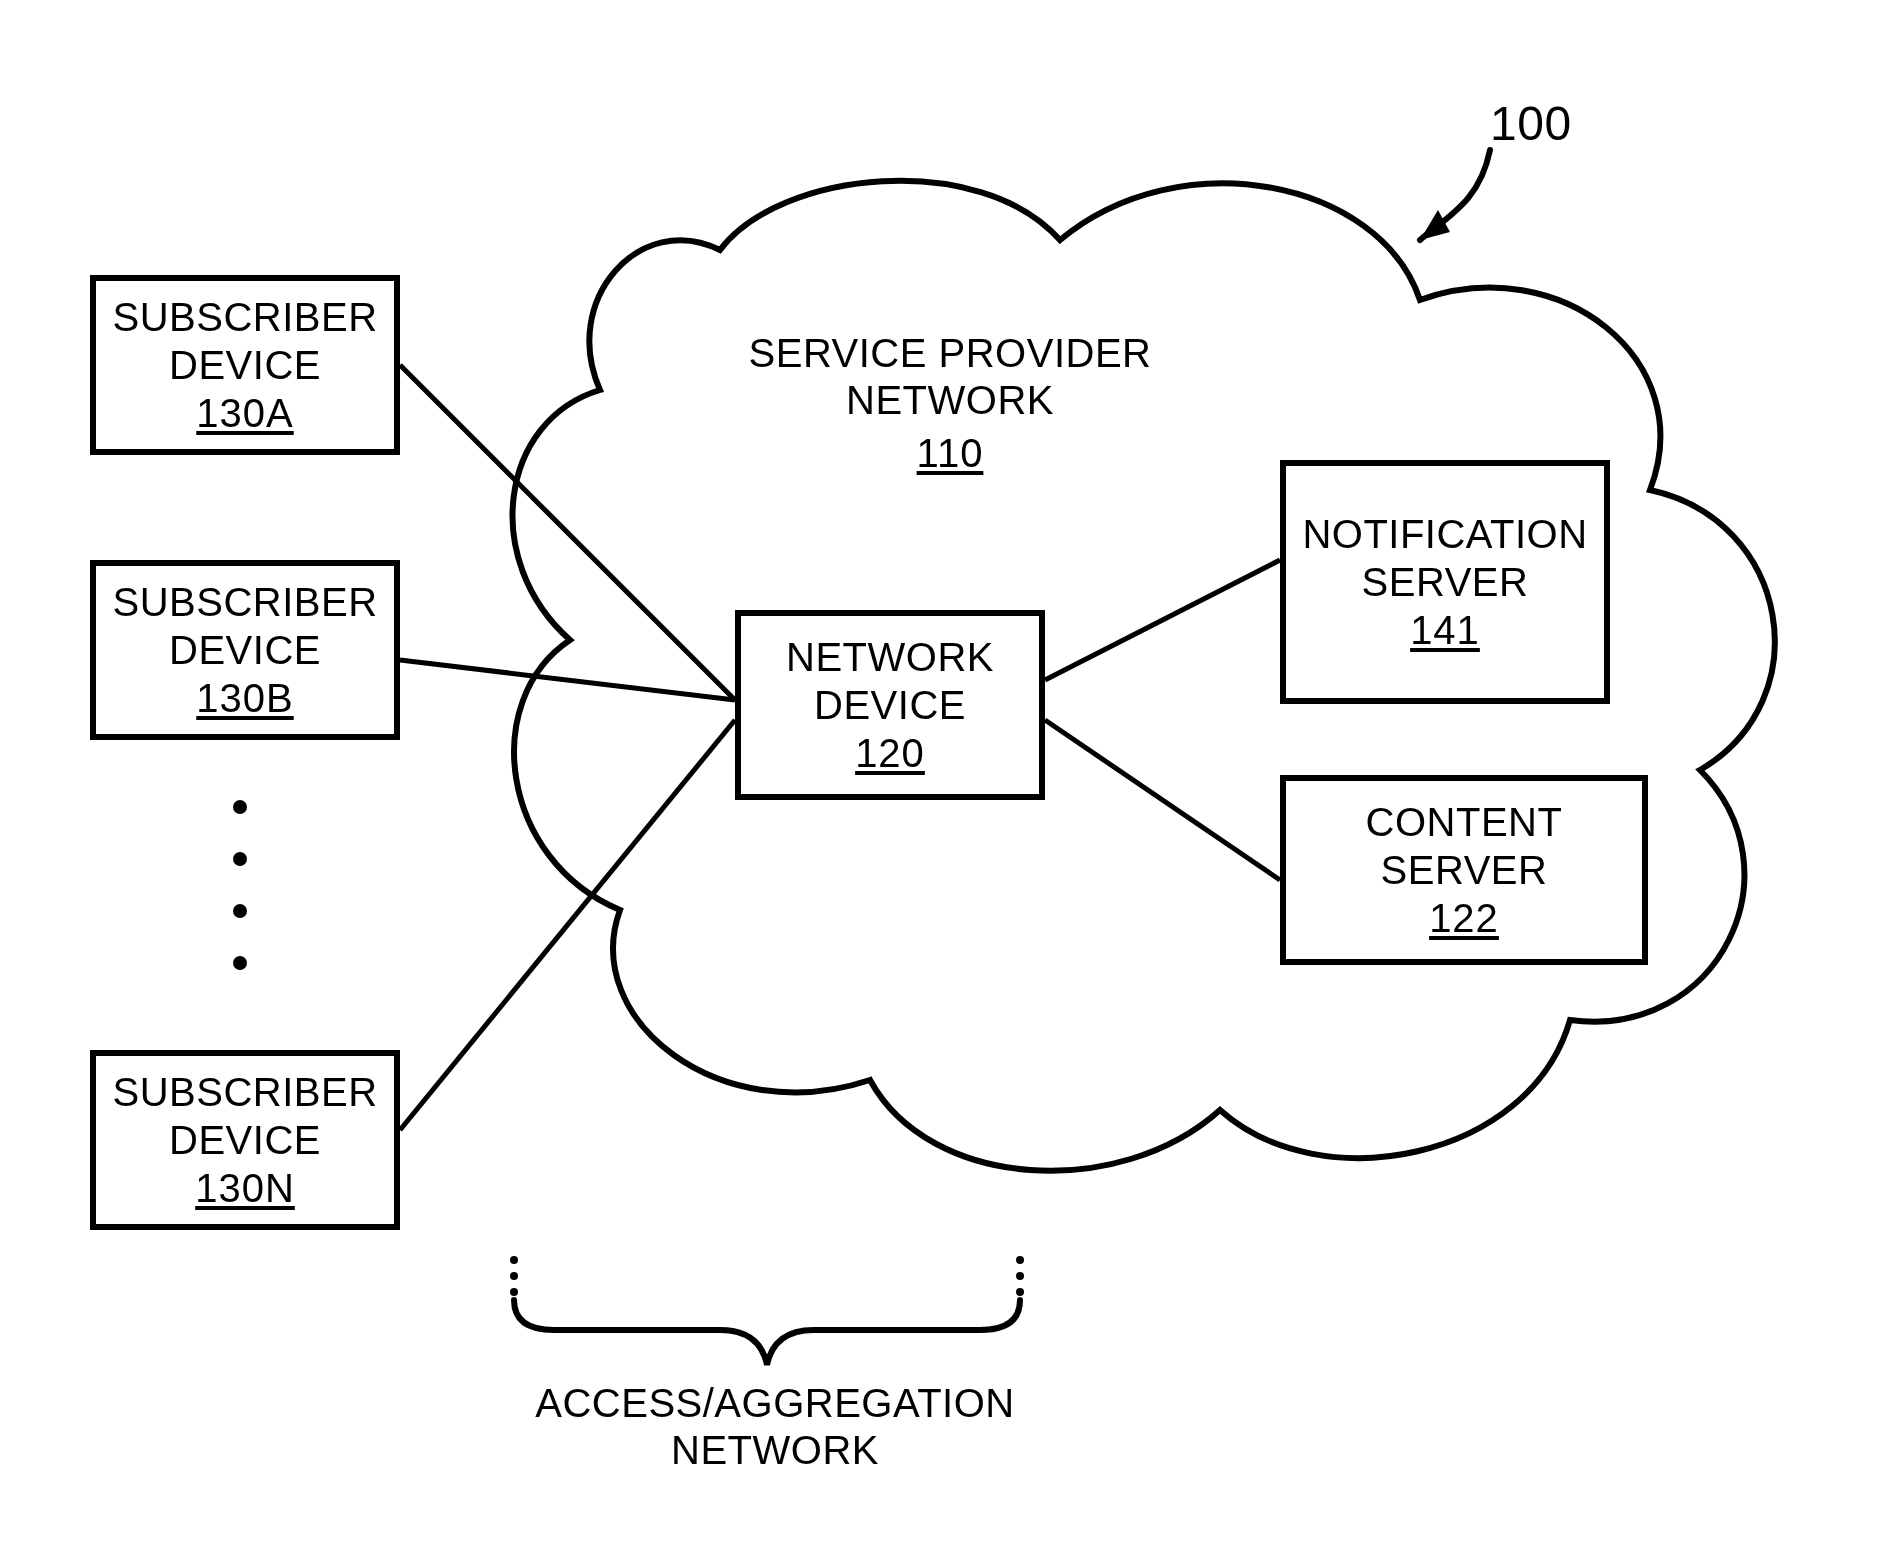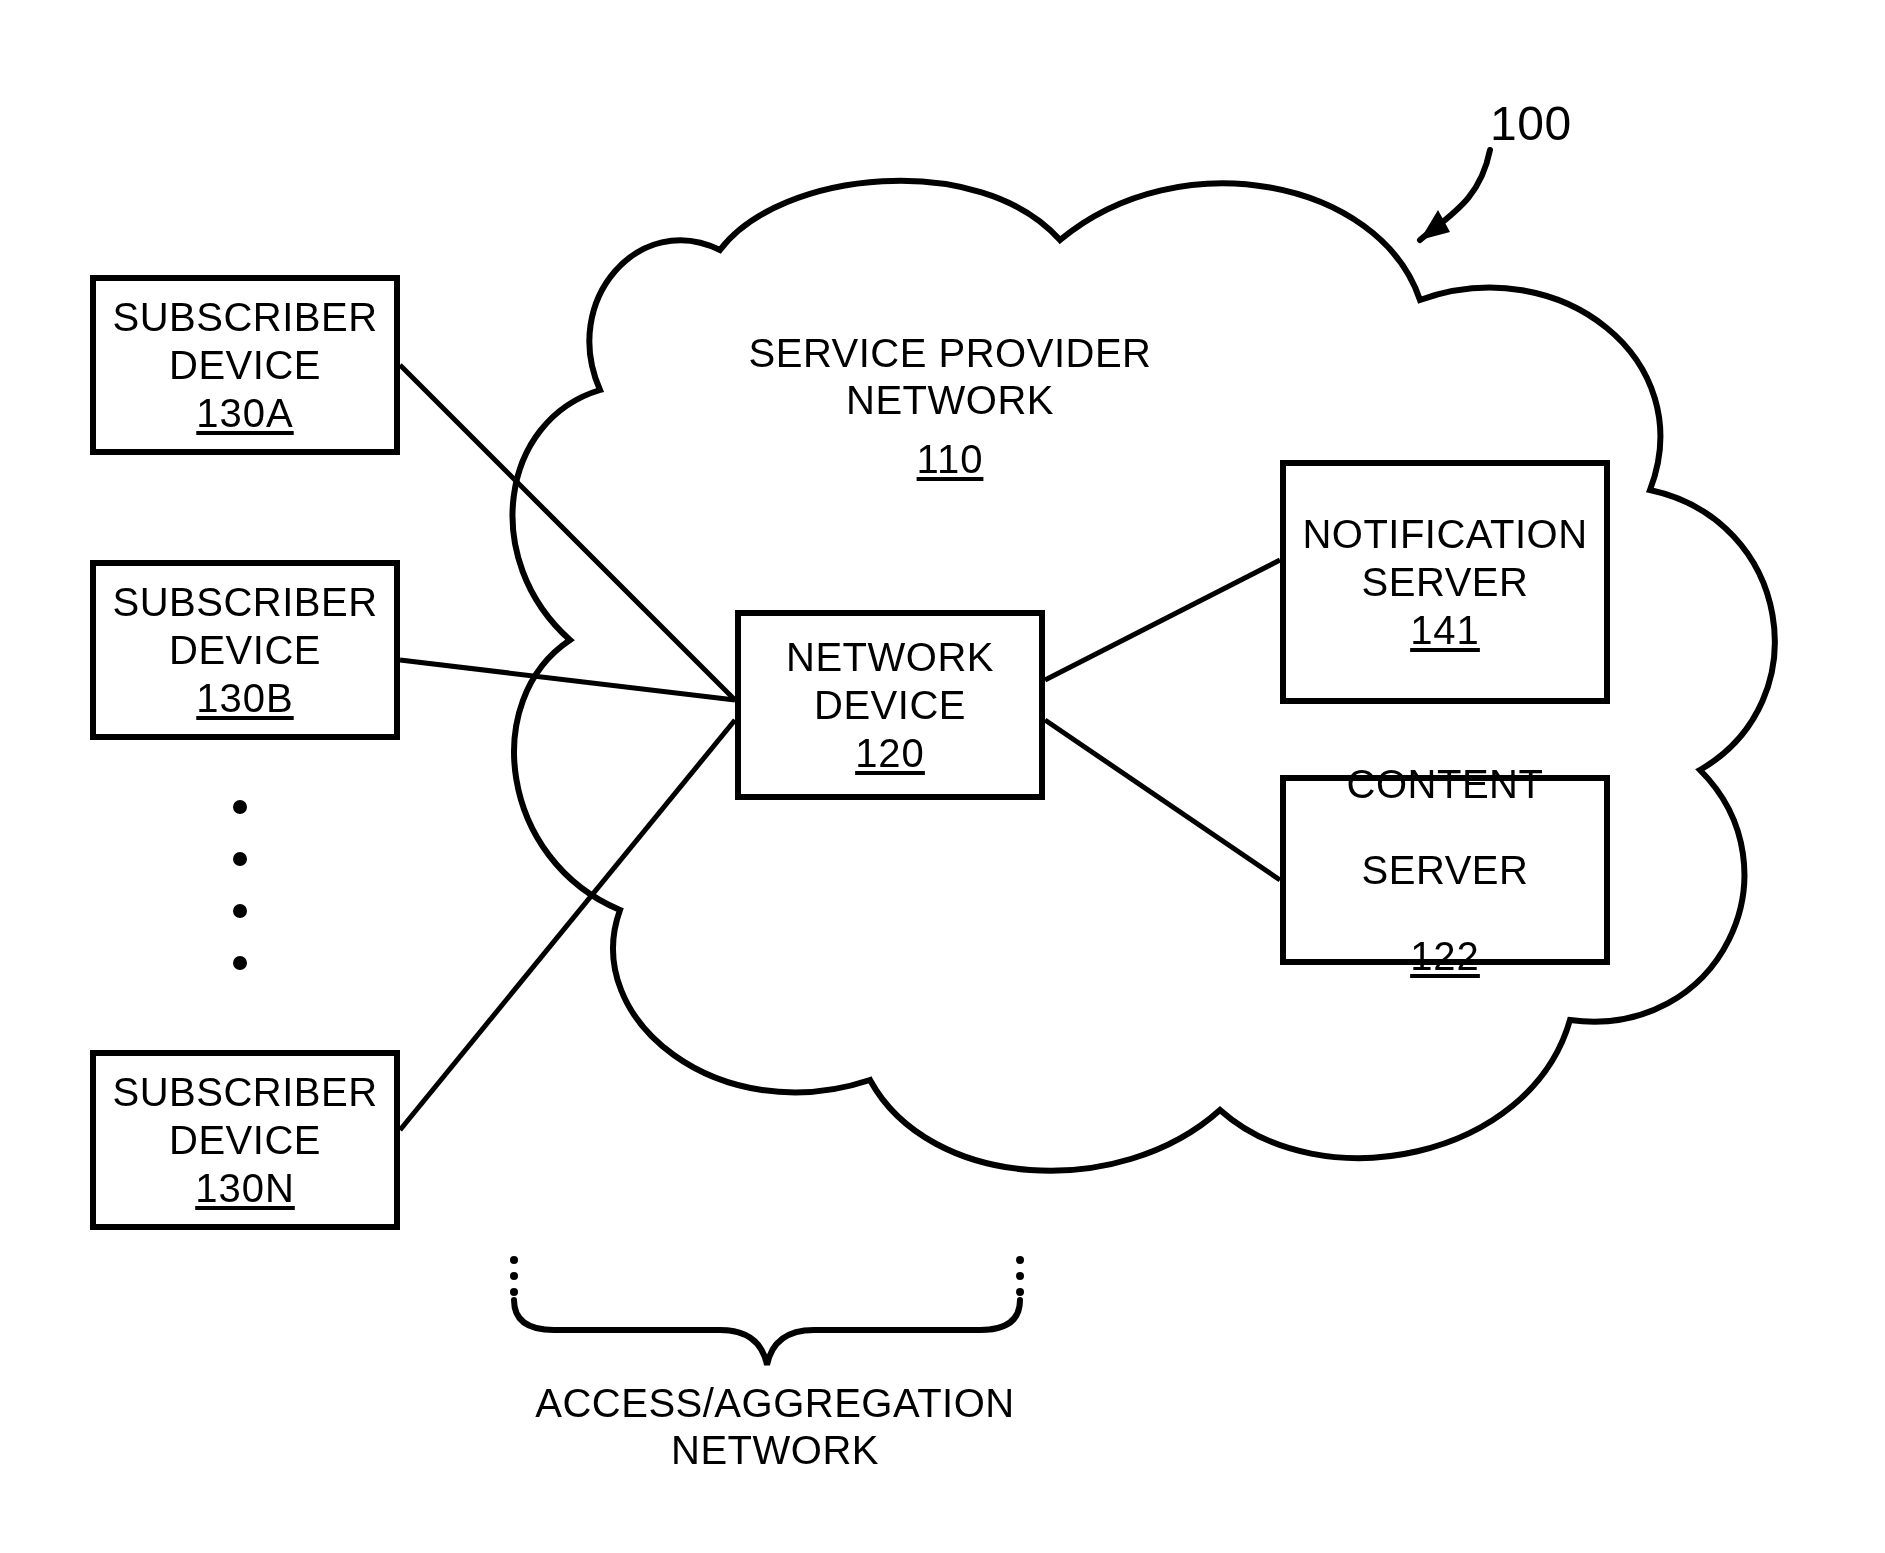--- a/index.html
+++ b/index.html
@@ -115,21 +115,21 @@
          Q 1020 1330, 1020 1300" fill="none" stroke="#000" stroke-width="6" stroke-linecap="round"></path>
   </svg>
 
   <div class="free-label" style="left:1490px; top:96px; font-size:48px;">
     <span>100</span>
   </div>
 
   <div class="free-label" style="left:700px; top:330px; width:500px;">
     <div>SERVICE PROVIDER</div>
     <div>NETWORK</div>
-    <div class="ref-line" style="margin-top:12px;">110</div>
+    <div class="ref-line" style="margin-top:6px;">110</div>
   </div>
 
   <div class="box" style="left:90px; top:275px; width:310px; height:180px;">
     <div class="title-line">SUBSCRIBER</div>
     <div class="title-line">DEVICE</div>
     <div class="ref-line">130A</div>
   </div>
 
   <div class="box" style="left:90px; top:560px; width:310px; height:180px;">
     <div class="title-line">SUBSCRIBER</div>
@@ -155,21 +155,21 @@
     <div class="title-line">DEVICE</div>
     <div class="ref-line">120</div>
   </div>
 
   <div class="box" style="left:1280px; top:460px; width:330px; height:244px;">
     <div class="title-line">NOTIFICATION</div>
     <div class="title-line">SERVER</div>
     <div class="ref-line">141</div>
   </div>
 
-  <div class="box" style="left:1280px; top:775px; width:330px; height:190px;gap:38px;">
+  <div class="box" style="left:1280px; top:775px; width:368px; height:190px;">
     <div class="title-line">CONTENT</div>
     <div class="title-line">SERVER</div>
     <div class="ref-line">122</div>
   </div>
 
   <div class="free-label" style="left:500px; top:1380px; width:550px;">
     <div>ACCESS/AGGREGATION</div>
     <div>NETWORK</div>
   </div>
 

